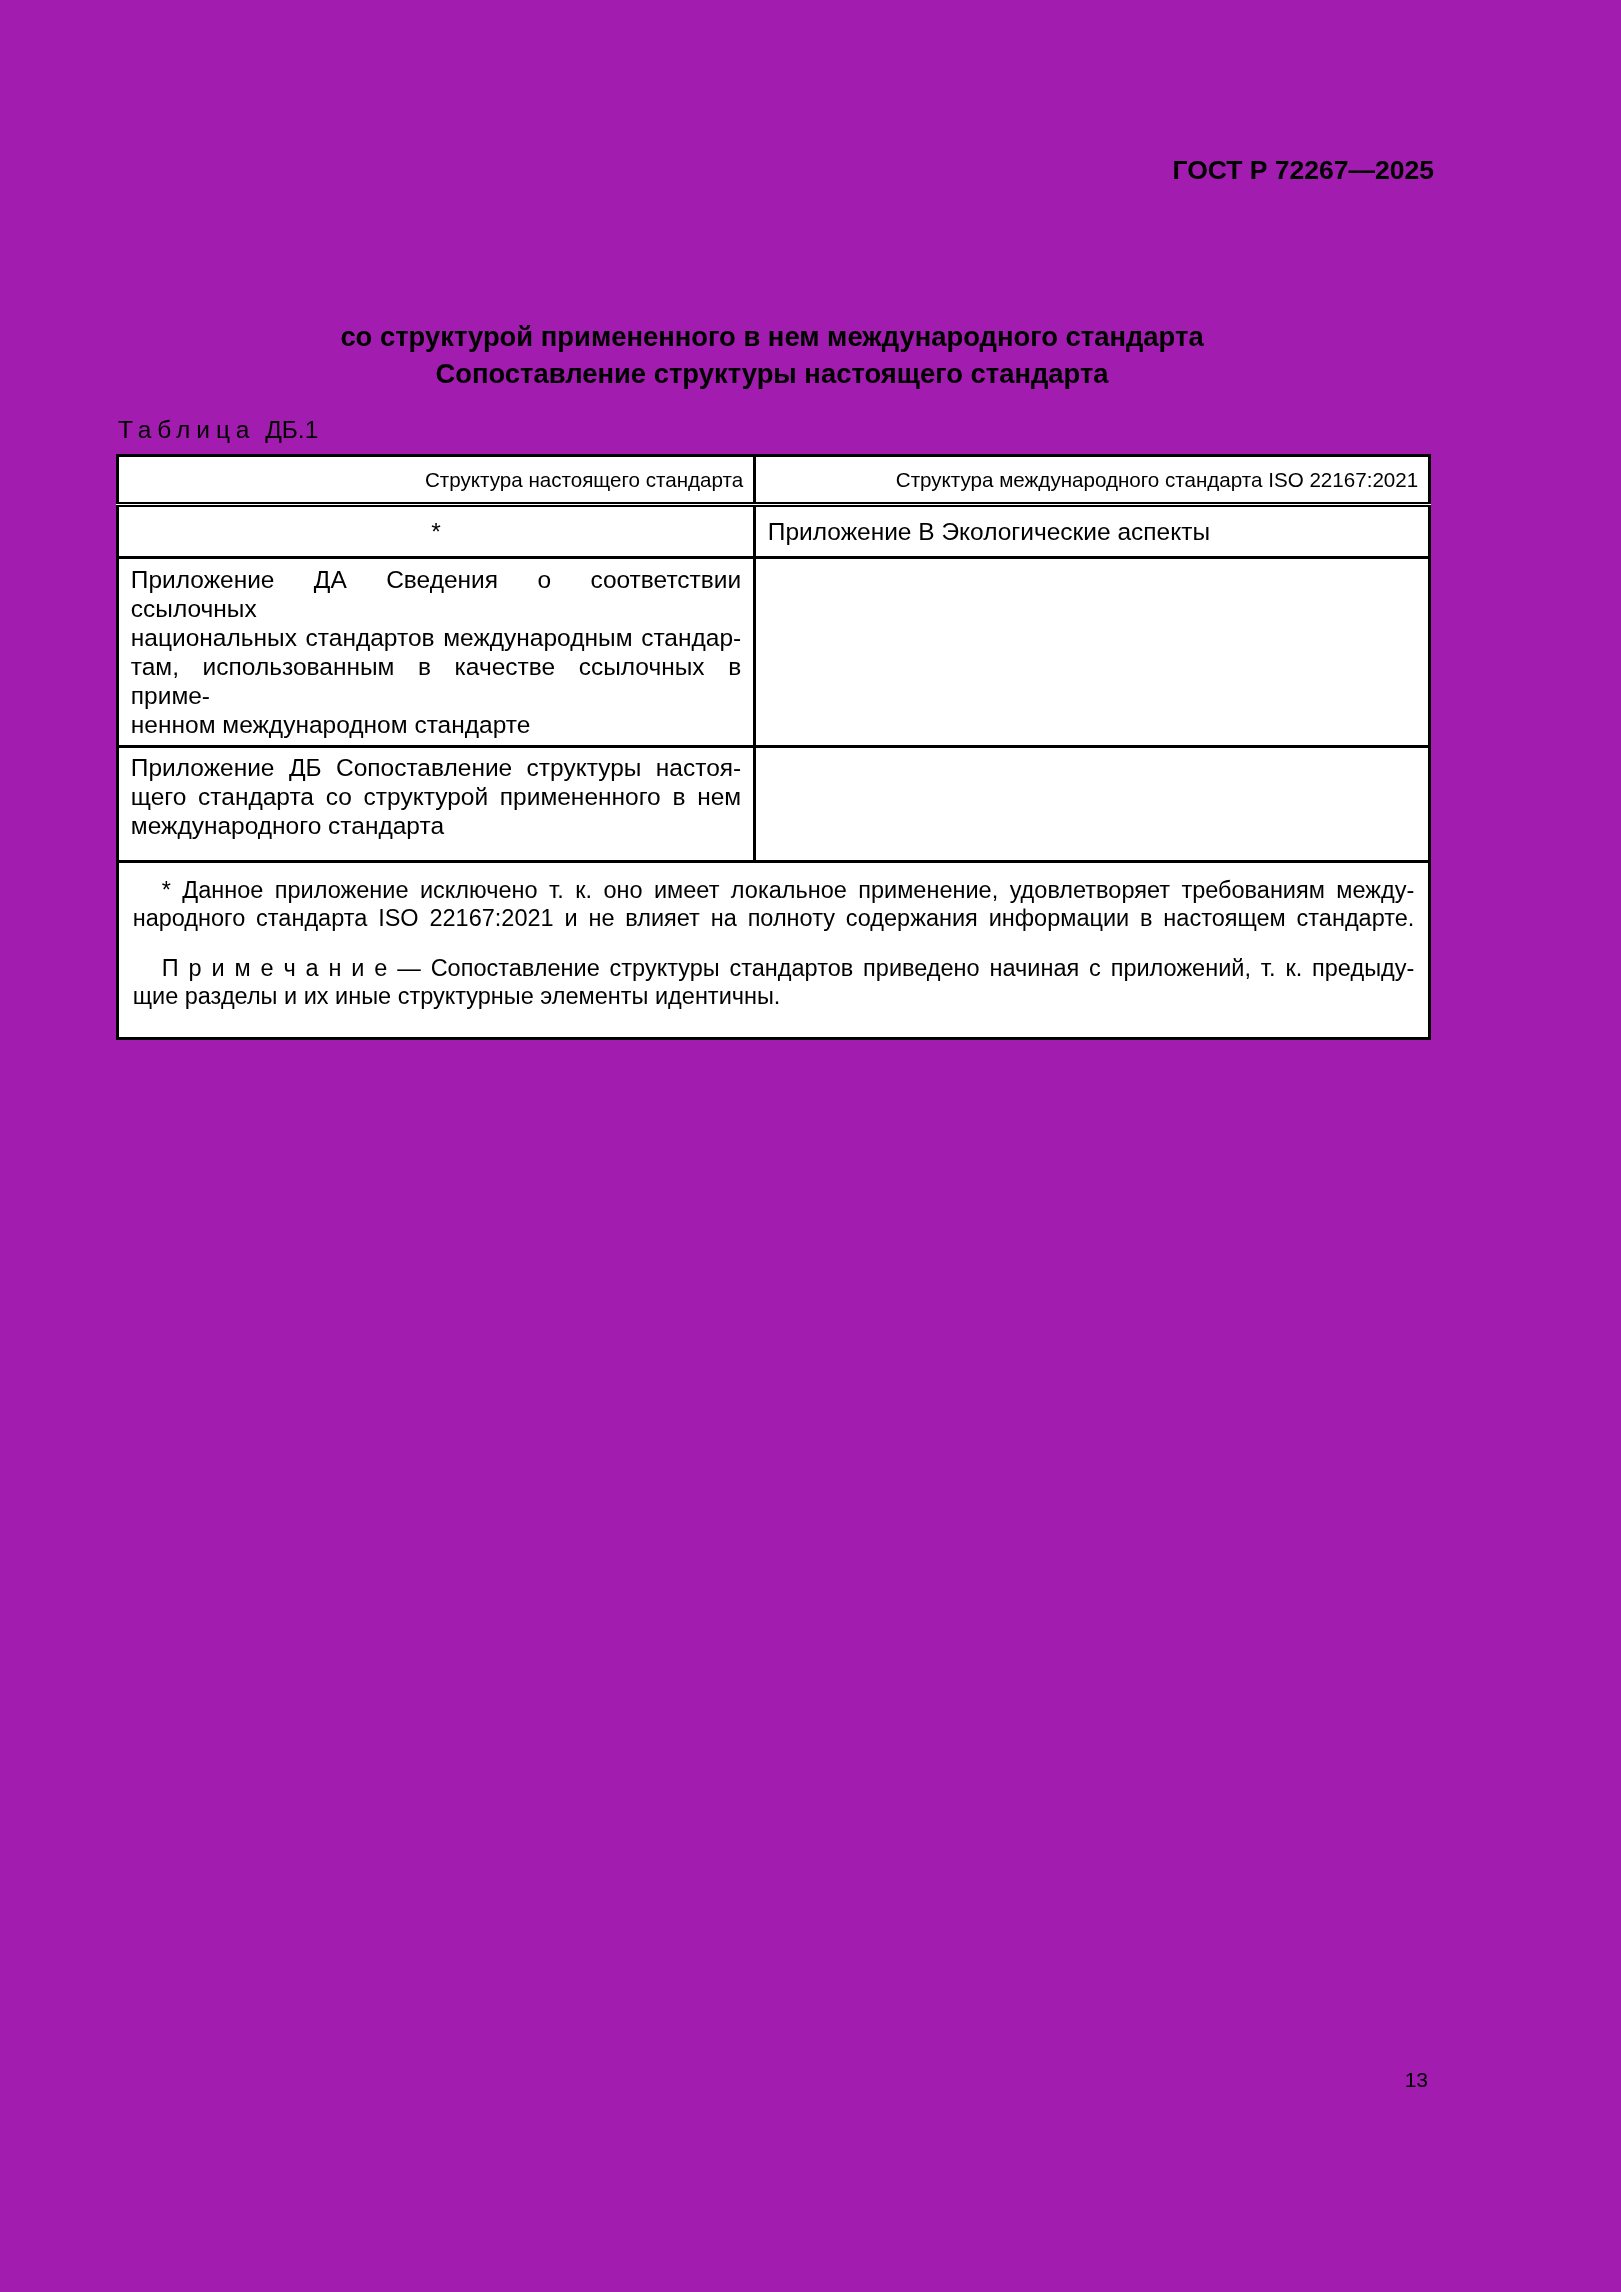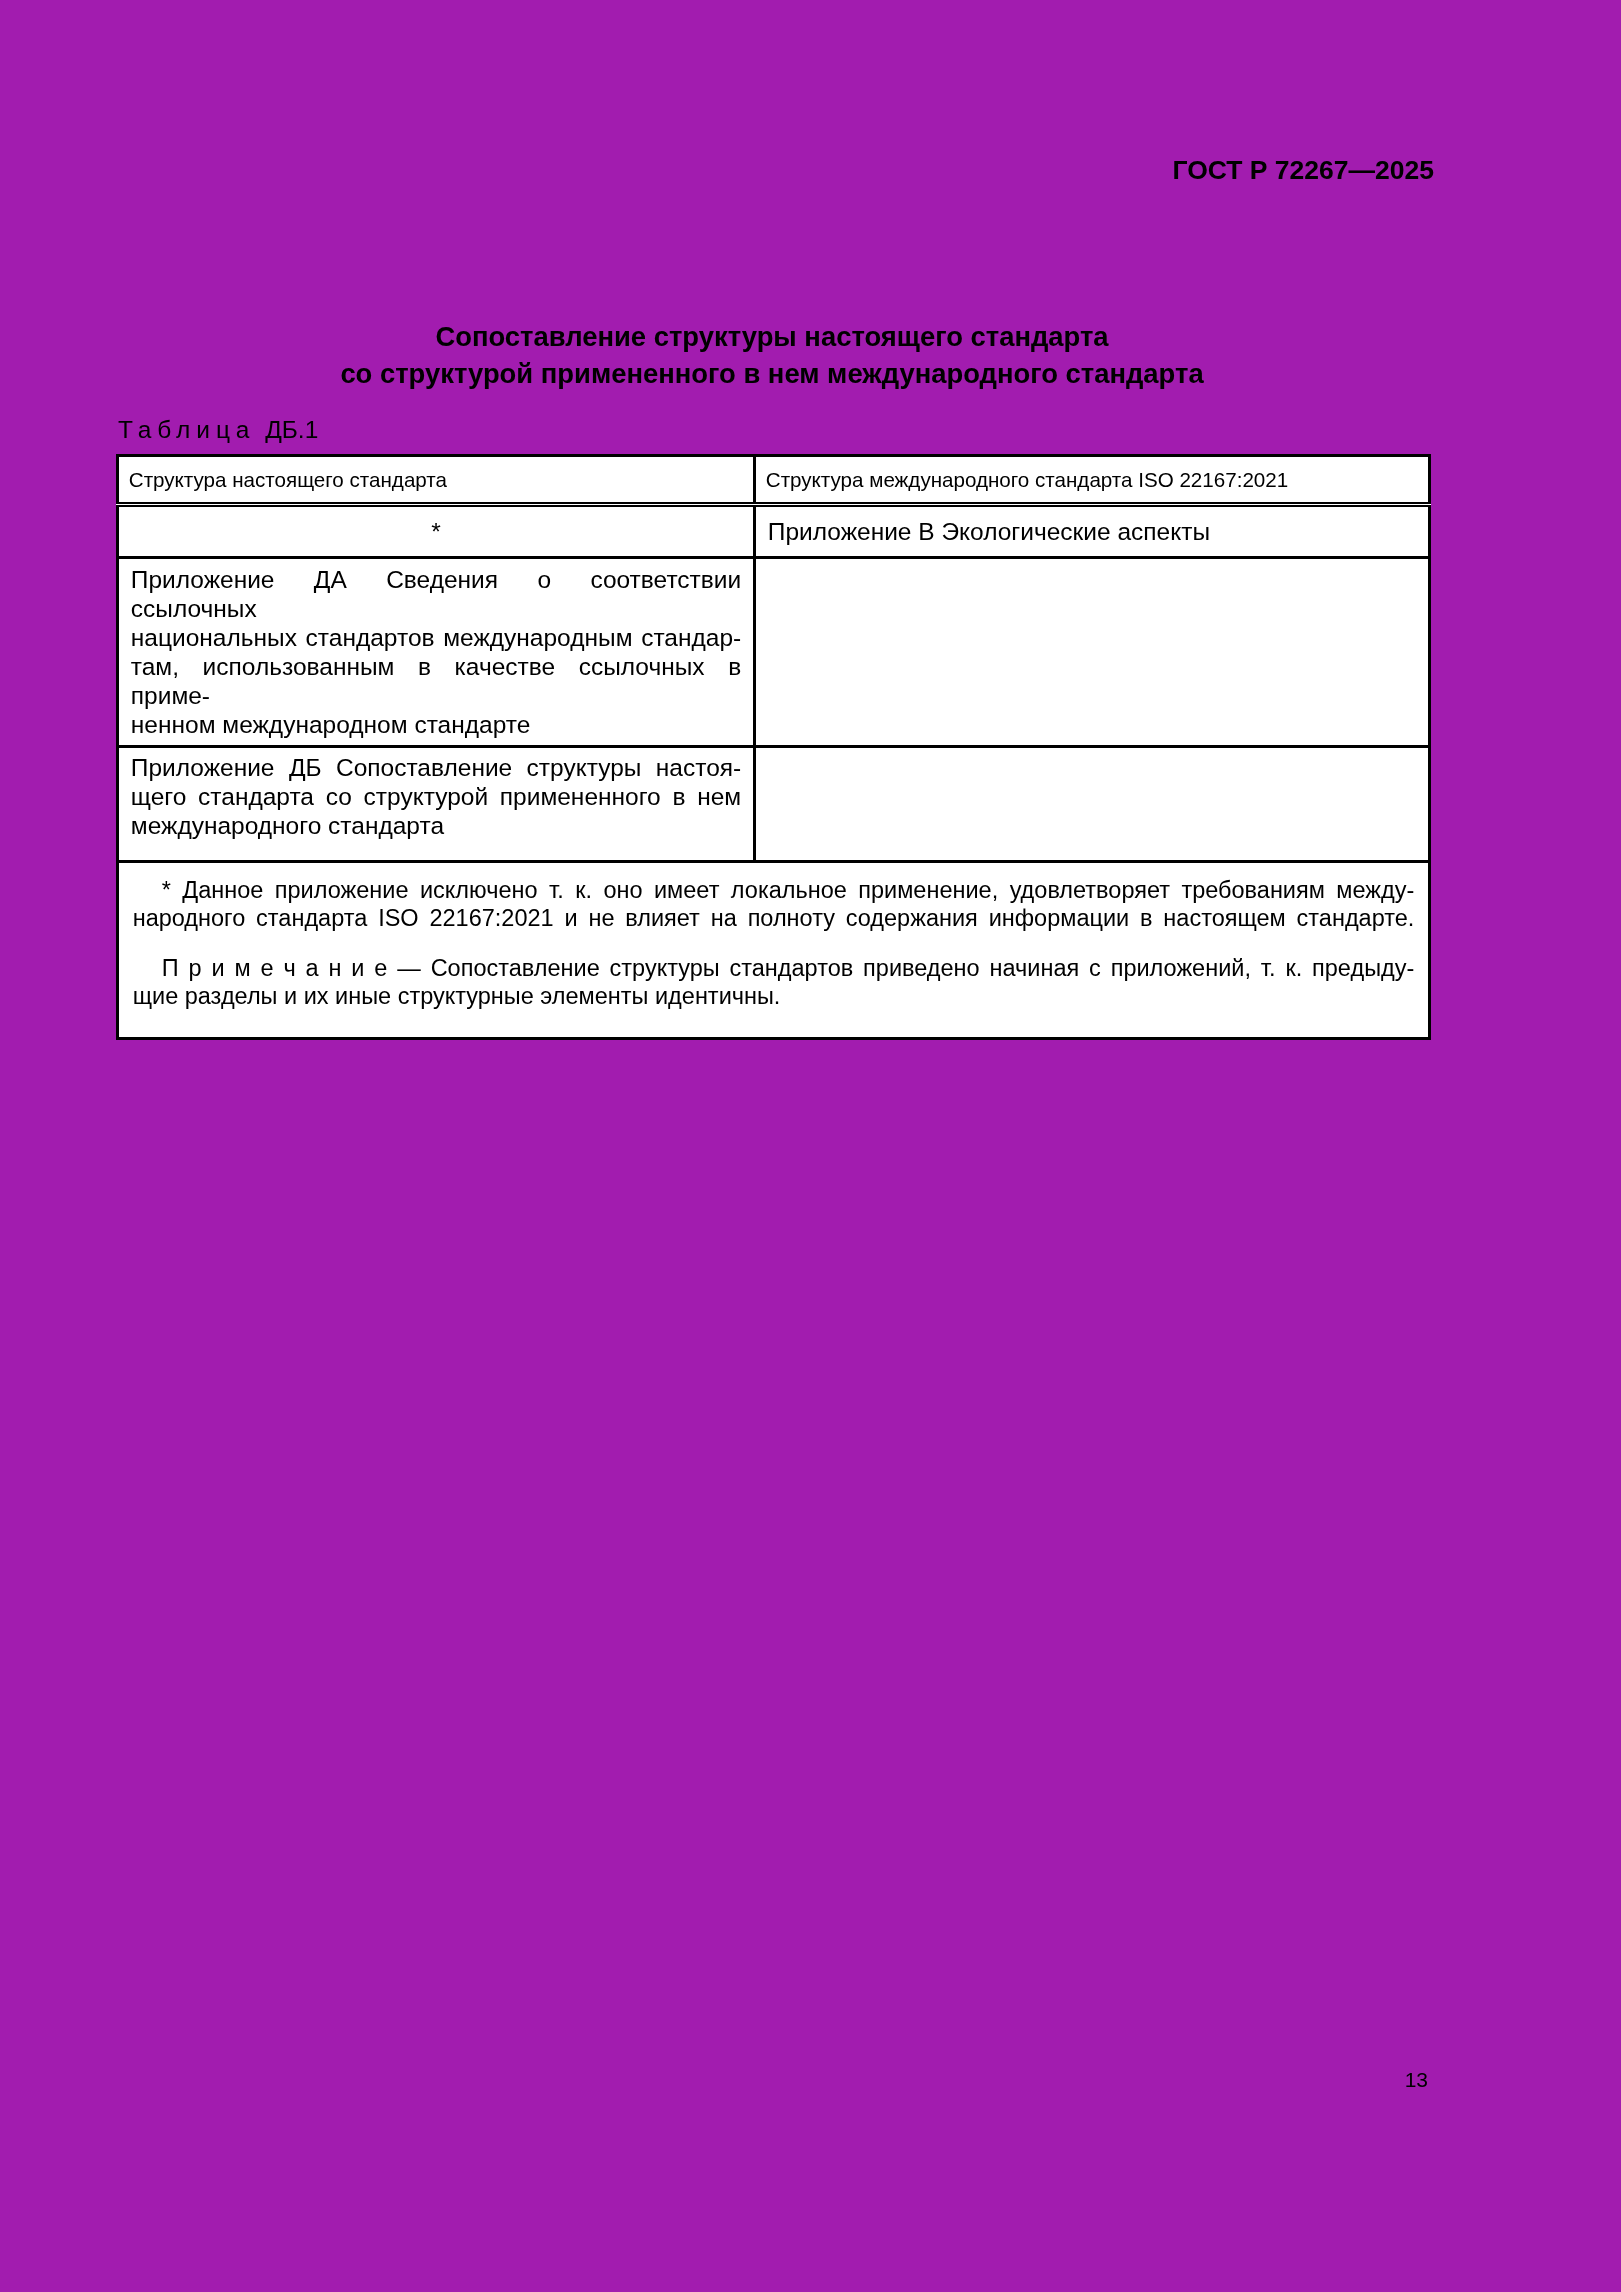--- a/index.html
+++ b/index.html
@@ -38,21 +38,21 @@
     position:absolute;top:454px;left:116px;
     width:1312px;
     border-collapse:collapse;table-layout:fixed;
     background:#fff;
   }
   table.cmp,table.cmp th,table.cmp td{border:3.9px solid #000;}
   table.cmp th{
     height:41px;
     border-bottom:5.9px double #000;
     font-weight:normal;font-size:20.6px;
-    text-align:left;vertical-align:middle;
+    text-align:right;vertical-align:middle;
     padding:2px 9.8px;
   }
   table.cmp td{
     font-size:24.5px;line-height:29px;
     vertical-align:top;
     padding:5.9px 11.8px;
   }
   tr.row-first td{height:45px;vertical-align:middle;padding-top:2px;padding-bottom:2px;}
   td.c-center{text-align:center;}
   tr.row-da td{height:127px;}
@@ -73,22 +73,22 @@
 </head>
 <body>
 
 <div class="page">
 
   <div class="doc-number">ГОСТ Р 72267—2025</div>
 
 
 
   <div class="doc-title">
+      <div class="line">со структурой примененного в нем международного стандарта</div>
       <div class="line">Сопоставление структуры настоящего стандарта</div>
-      <div class="line">со структурой примененного в нем международного стандарта</div>
     </div>
 
   <div class="table-caption">
     <span class="spaced">Таблица</span><span>ДБ.1</span>
   </div>
 
   <table class="cmp">
     <colgroup>
       <col style="width:637px">
       <col style="width:675px">

